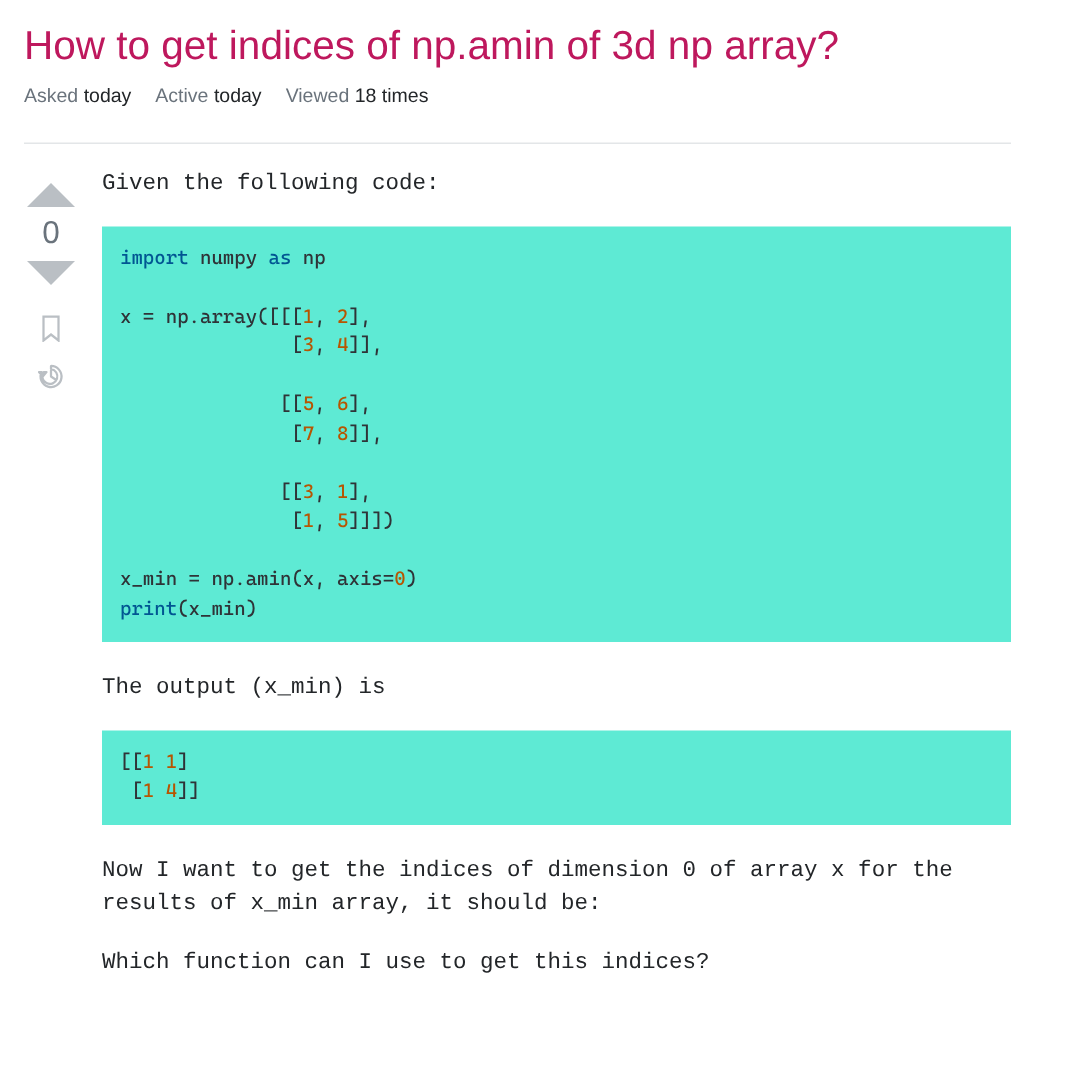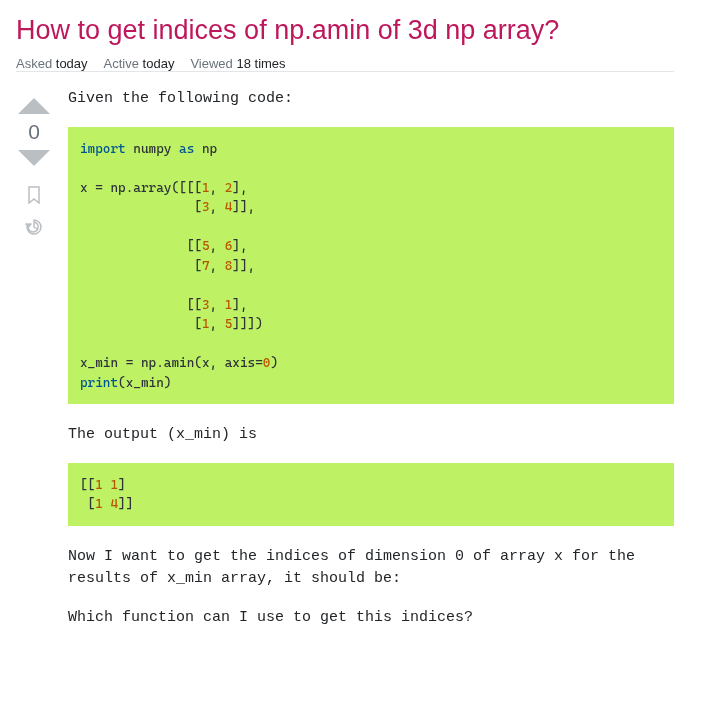--- a/index.html
+++ b/index.html
@@ -14,21 +14,21 @@
   .question-title {
     font-size: 27px;
     font-weight: 400;
     color: #be185d;
     margin: 0 0 8px 0;
     line-height: 1.35;
   }
   .meta-row {
     display: flex;
     gap: 16px;
-    padding-bottom: 0;
+    padding-bottom: 24px;
     border-bottom: 1px solid #e3e6e8;
     margin-bottom: 16px;
     font-size: 13px;
     color: #6a737c;
   }
   .meta-item .meta-value {
     color: #232629;
   }
   .post-layout {
     display: flex;
@@ -69,21 +69,21 @@
     flex: 1;
     font-size: 15px;
     line-height: 1.5;
     color: #232629;
   }
   .post-body p {
     margin: 0 0 16px 0;
     font-family: Liberation Mono, monospace;
   }
   pre.code {
-    background: #bef264;
+    background: #5eead4;
     padding: 12px;
     font-family: ui-monospace, "Cascadia Mono", "Segoe UI Mono", Consolas, monospace;
     font-size: 13px;
     line-height: 1.5;
     overflow-x: auto;
     margin: 0 0 20px 0;
     white-space: pre;
     color: #2f3337;
   }
   .tok-kw { color: #015692; }

